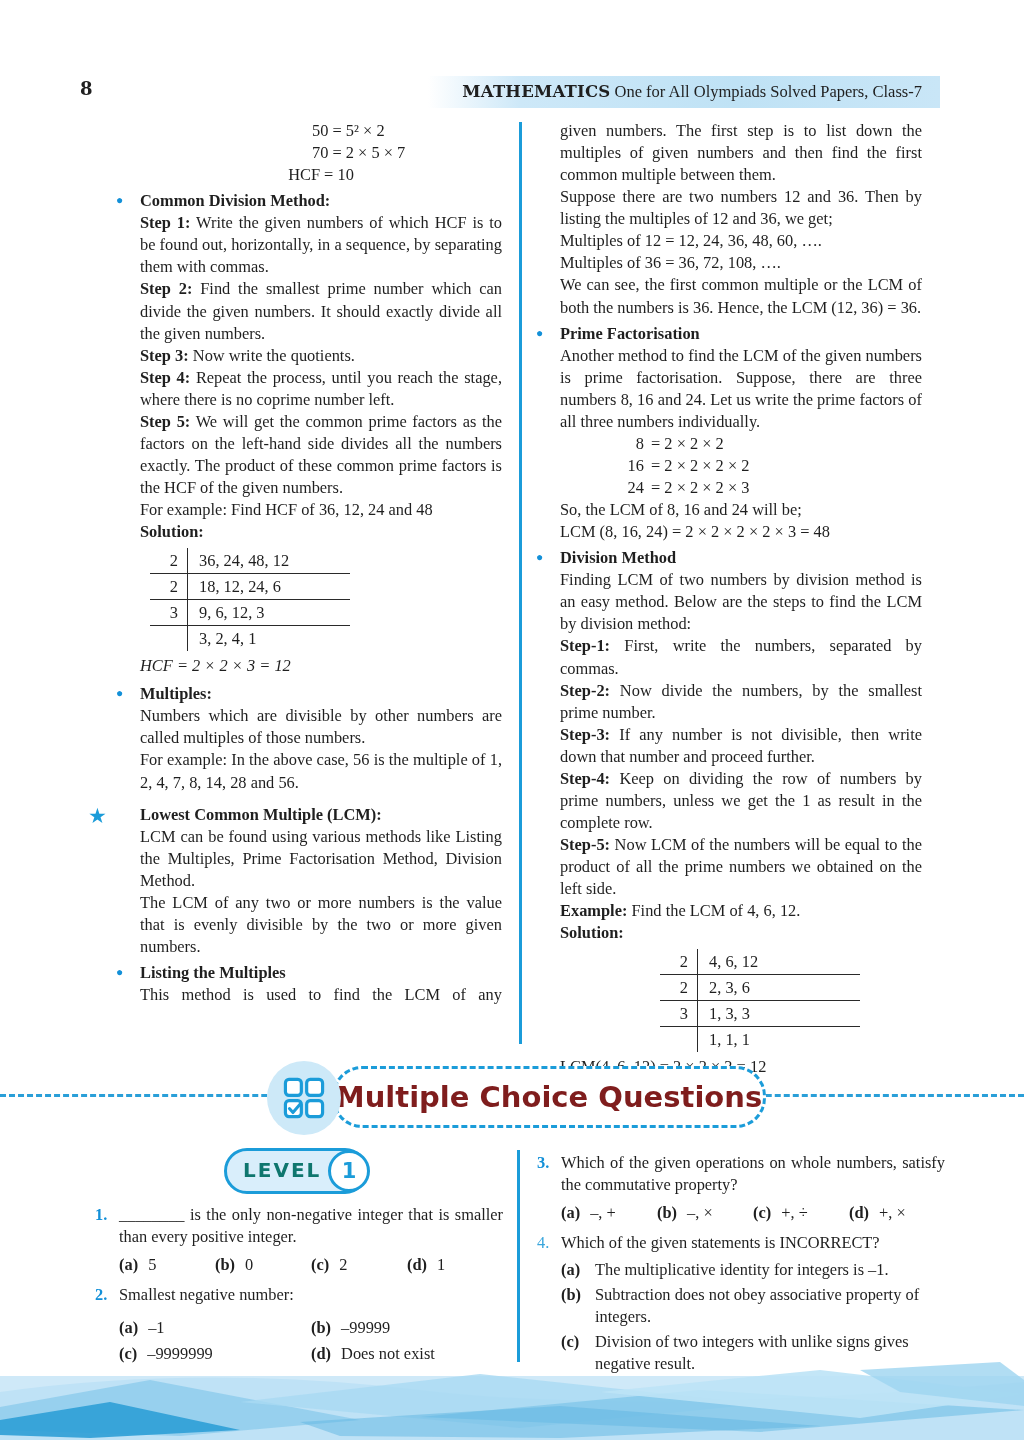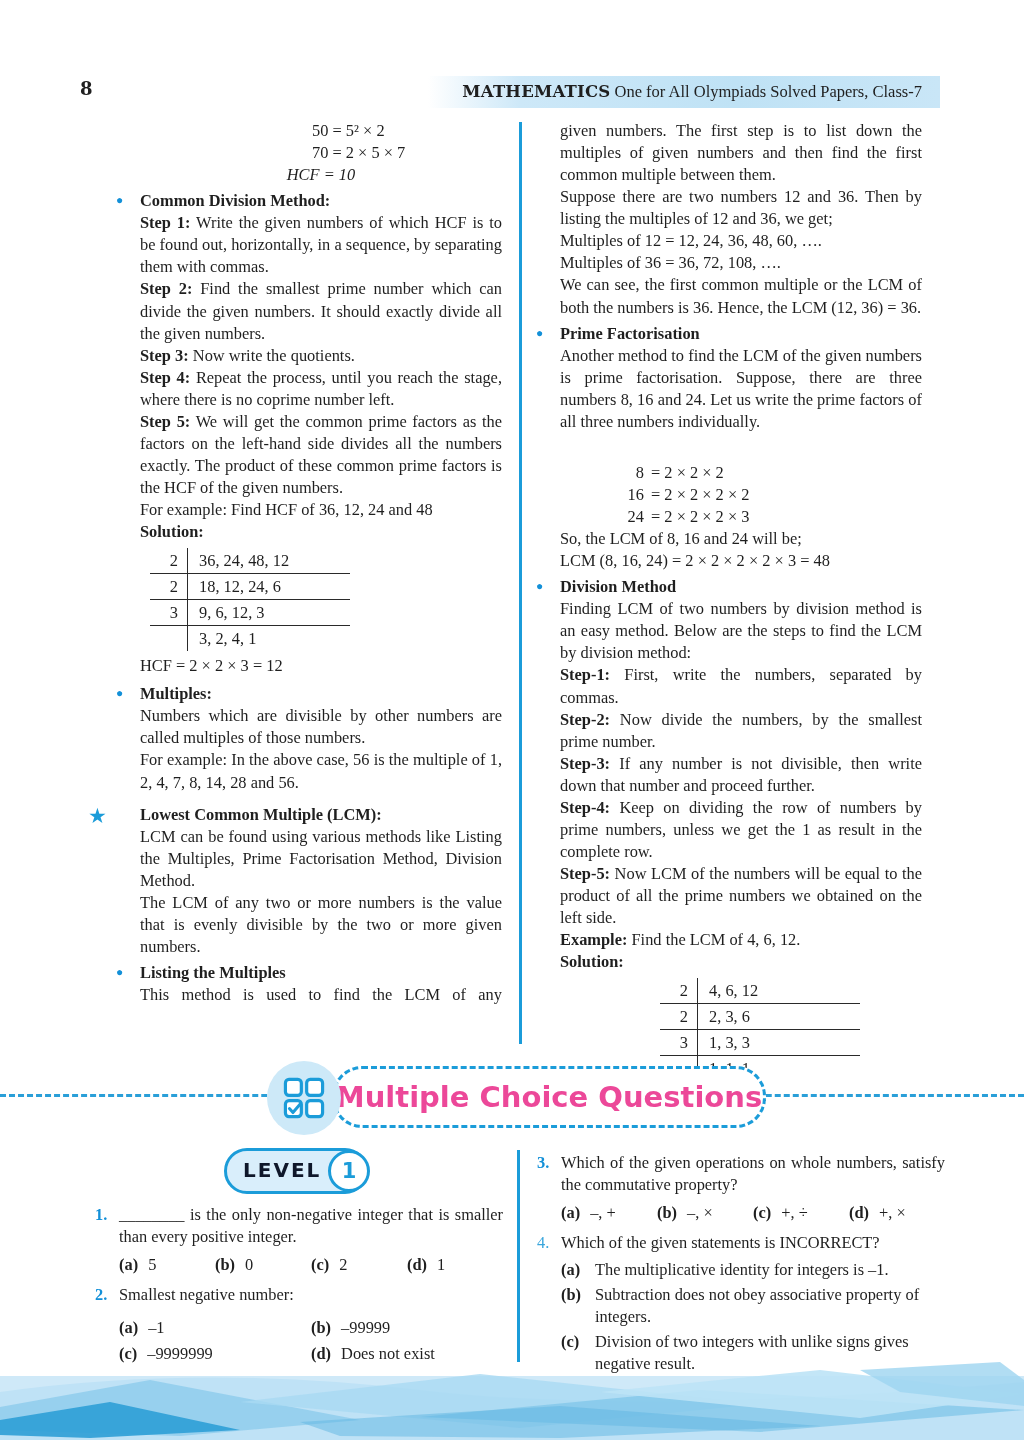--- a/index.html
+++ b/index.html
@@ -21,57 +21,57 @@
   .col-left  { left:140px; }
   .col-right { left:560px; }
   .divider   { position:absolute; left:519px; top:122px; width:3px; height:922px; background:#1b9cd9; }
   .divider-q { position:absolute; left:517px; top:1150px; width:3px; height:212px; background:#1b9cd9; }
   .col p { margin:0; text-align:justify; }
   .mt4 { margin-top:4px; } .mt6 { margin-top:6px; } .mt10 { margin-top:10px; }
   .bold { font-weight:bold; }
   .item { position:relative; }
   .bullet { position:absolute; left:-24px; top:2px; font-size:12px; color:#1390d8; }
   .star   { position:absolute; left:-52px; top:-2px; font-size:21px; color:#1b9cd9; }
-  .center { text-align:center !important;font-style:italic; }
+  .center { text-align:center !important; }
   .eq-block { width:fit-content; margin-left:172px; text-align:left !important; }
   .eq-block div { white-space:nowrap; }
   .force-just { text-align-last:justify; }
   
   .dtable { width:fit-content; margin-top:5px; margin-bottom:4px; }
   .dtable .drow { display:flex; line-height:25px; }
   .dtable .drow.rule { border-bottom:1.6px solid #2a2a2a; }
   .dtable .d { width:28px; text-align:right; padding-right:9px; border-right:1.8px solid #2a2a2a; }
   .dtable .v { padding-left:11px; min-width:145px; padding-right:6px; }
   .tbl-left { margin-left:10px; }
   .tbl-right { margin-left:100px; }
-  .res-left { margin-left:26px; text-align:left; }
+  .res-left { margin-left:26px; text-align:left;font-style:italic; }
   .res-right { margin-left:40px; text-align:left !important; }
-  .eqs { width:fit-content; margin-left:58px; text-align:left !important;margin-top:29px; }
+  .eqs { width:fit-content; margin-left:58px; text-align:left !important; }
   .eqs .lhs { display:inline-block; width:26px; text-align:right; margin-right:7px; }
   
   .mcq-banner { position:absolute; left:0; top:1066px; width:1024px; height:62px; }
   .mcq-banner .dash-line { position:absolute; left:0; right:0; top:28px; border-top:3px dashed #2a9fd8; }
   .mcq-pill {
     position:absolute; left:332px; top:0; width:428px; height:56px; background:#ffffff;
     border:3px dashed #1b9cd9; border-radius:30px;
     display:flex; align-items:center; justify-content:center;
   }
-  .mcq-title { font-family:"DejaVu Sans", sans-serif; font-weight:bold; font-size:29px; color:#ec4899; white-space:nowrap; }
+  .mcq-title { font-family:"DejaVu Sans", sans-serif; font-weight:bold; font-size:29px; color:#7f1d1d; white-space:nowrap; }
   .mcq-icon-circle {
     position:absolute; left:-68px; top:-8px; width:74px; height:74px; border-radius:50%;
     background:#cde9f8; display:flex; align-items:center; justify-content:center;
   }
   
   .level-badge {
     position:absolute; left:224px; top:1148px; width:138px; height:40px;
     background:#d9eefb; border:3px solid #1b9cd9; border-radius:23px;
   }
   .level-label {
     position:absolute; left:16px; top:7px; font-family:"DejaVu Sans", sans-serif;
-    font-weight:bold; font-size:20px; letter-spacing:2px; color:#0f172a;
+    font-weight:bold; font-size:20px; letter-spacing:2px; color:#0f766e;
   }
   .level-circle {
     position:absolute; right:-5px; top:-1px; width:36px; height:36px; border-radius:50%;
     background:#ffffff; border:3px solid #1b9cd9; display:flex; align-items:center; justify-content:center;
     font-family:"DejaVu Sans", sans-serif; font-weight:bold; font-size:21px; color:#1b9cd9;
   }
   
   .qcol { position:absolute; width:408px; font-size:16.4px; line-height:1.35; }
   .qcol-left  { left:95px;  top:1204px; }
   .qcol-right { left:537px; top:1152px; }

